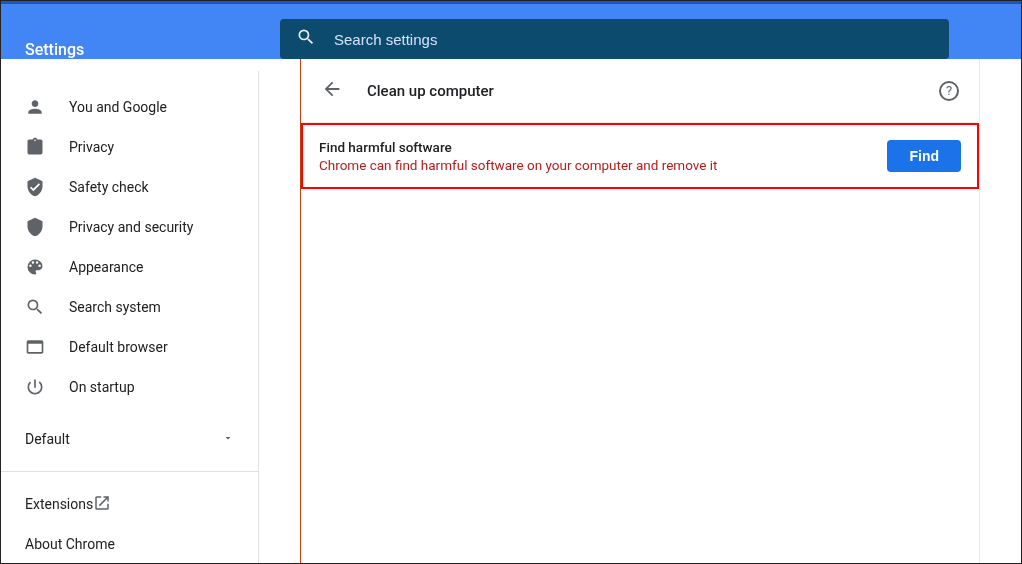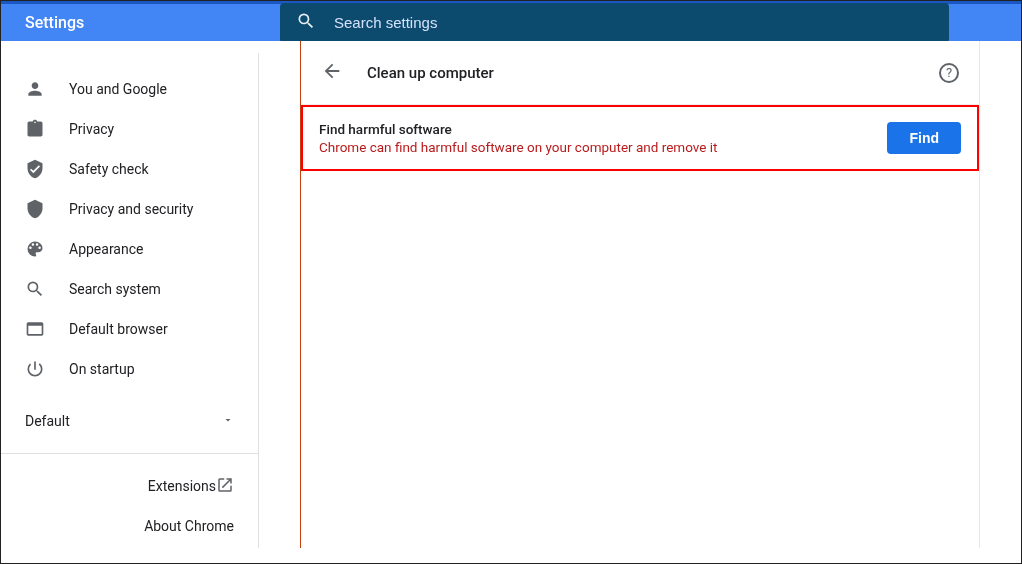--- a/index.html
+++ b/index.html
@@ -6,23 +6,23 @@
   body {
     font-family: "Segoe UI", Roboto, Arial, sans-serif;
     width: 1022px;
     height: 564px;
     background: #ffffff;
     overflow: hidden;
     border: 1px solid #222;
   }
   .topbar {
     background: #4285f4;
-    height: 40px;
-    display: flex;
-    align-items: center;
+    height: 58px;
+    display: flex;
+    align-items: flex-end;
     padding-left: 24px;
     border-top: 3px solid #1a57c2;
   }
   .topbar-title {
     color: #ffffff;
     font-size: 16px;
     font-weight: 500;
     width: 255px;
   }
   .searchbar {
@@ -88,21 +88,21 @@
   }
   .advanced-row .chev { fill: #5f6368; }
   .sidebar hr {
     border: none;
     border-top: 1px solid #e0e0e0;
     margin: 12px 0;
   }
   .footer-item {
     display: flex;
     align-items: center;
-    justify-content: flex-end;
+    justify-content: flex-start;
     height: 40px;
     padding: 0 24px;
     font-size: 14px;
     color: #202124;
     cursor: pointer;
   }
   .footer-item .ext { fill: #5f6368; }
   .content-wrap {
     flex: 1;
     background: #ffffff;

